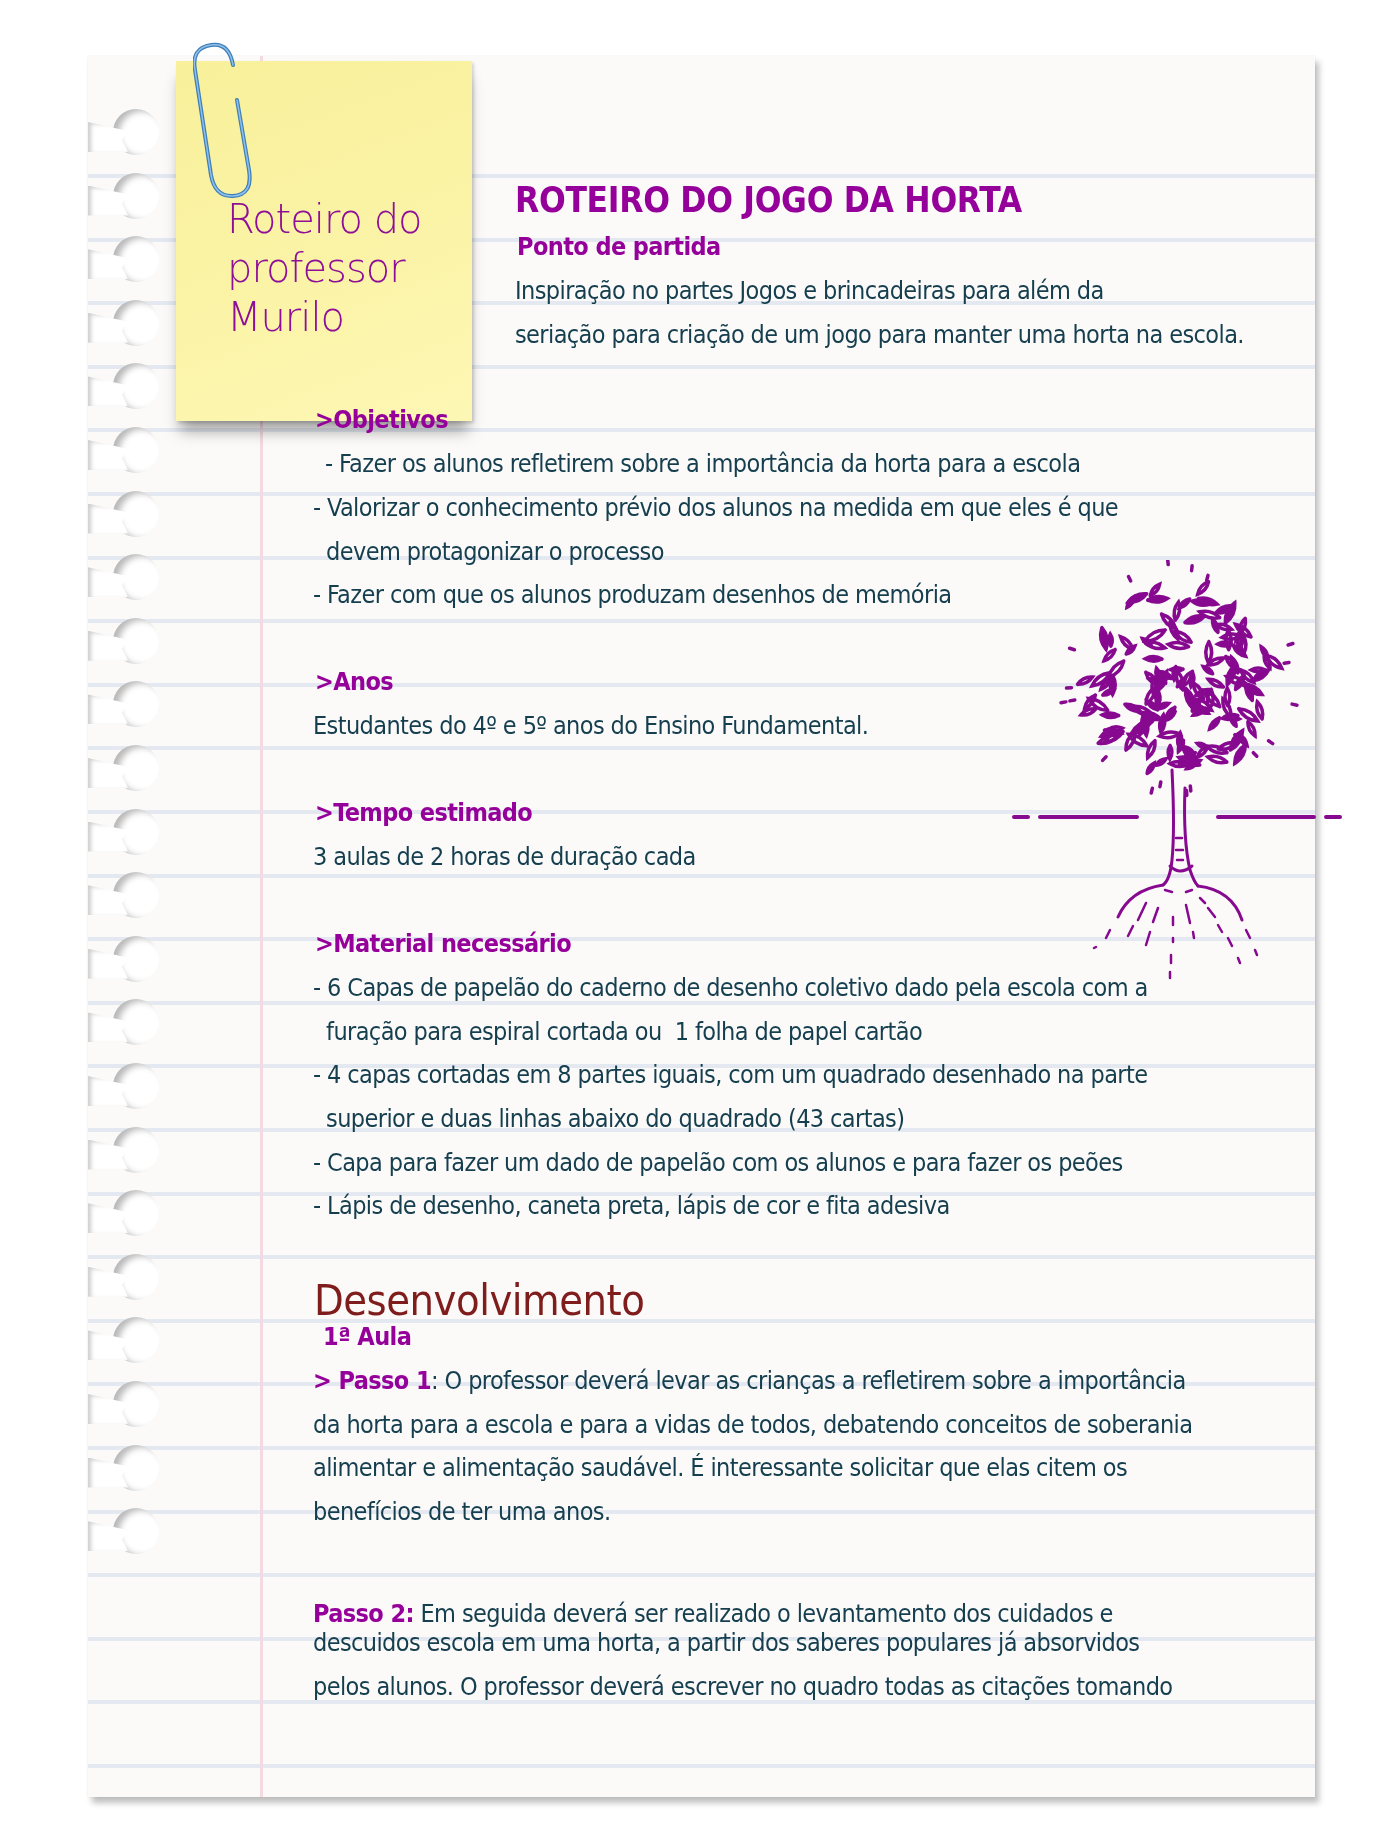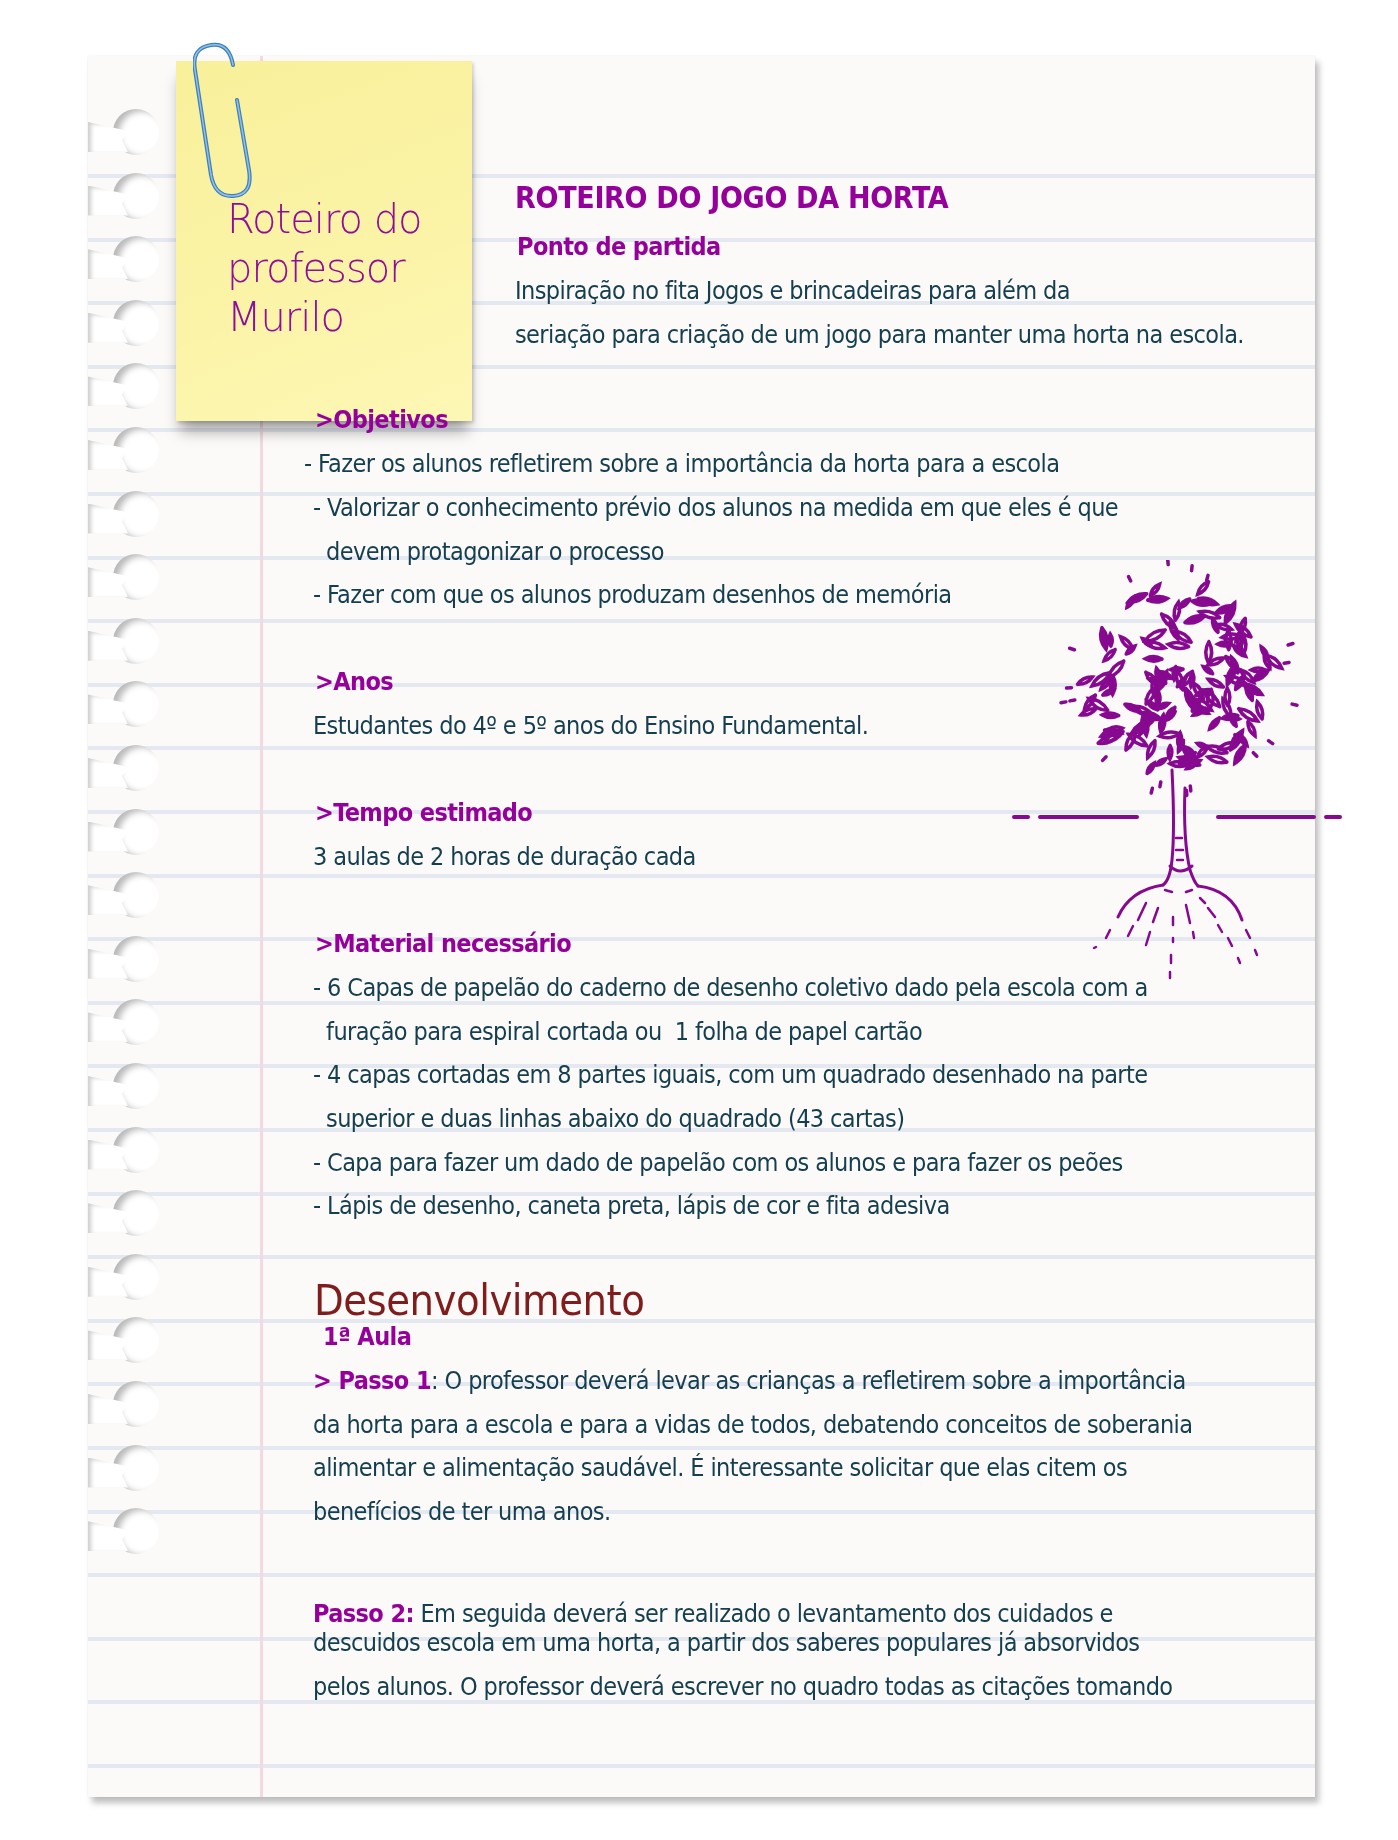--- a/index.html
+++ b/index.html
@@ -14,21 +14,21 @@
     clip-path:polygon(0 0,100% 30%,85% 60%,100% 100%,0 100%);box-shadow:inset 3px 2px 4px rgba(0,0,0,0.2);}
   .sticky{position:absolute;left:176px;top:61px;width:296px;height:360px;
     background:linear-gradient(160deg,#f8f09a 0%,#fbf4a8 60%,#fdf7b5 100%);
     box-shadow:0 14px 14px -4px rgba(0,0,0,0.35), 2px 2px 3px rgba(0,0,0,0.15);}
   .sticky-title{position:absolute;left:51px;top:134px;width:240px;font-family:"DejaVu Sans",sans-serif;
     font-weight:300;font-size:40px;line-height:49px;color:#8f0e97;letter-spacing:-1px;white-space:pre-line;}
   .clip{position:absolute;left:193px;top:40px;width:70px;height:160px;}
   .t{position:absolute;white-space:nowrap;font-family:"DejaVu Sans Condensed","DejaVu Sans",sans-serif;}
   .body{font-size:25px;color:#153e4e;letter-spacing:-0.6px;font-stretch:condensed;}
   .head{font-size:25px;color:#95009a;font-weight:bold;letter-spacing:-0.6px;}
-  .title{font-size:30px;color:#95009a;font-weight:bold;letter-spacing:-0.3px;}
+  .title{font-size:35px;color:#95009a;font-weight:bold;letter-spacing:-0.3px;}
   .dev{font-size:43px;color:#7f1d1d;font-weight:normal;letter-spacing:-0.5px;}
   .bold-inline{color:#95009a;font-weight:bold;}
   .tree{position:absolute;left:1000px;top:560px;width:360px;height:420px;}
 </style>
 </head>
 <body>
 
 <div class="paper">
 
   <div id="rules">
@@ -116,25 +116,25 @@
 Murilo</div>
 </div>
 
 <svg class="clip" viewBox="0 0 70 160">
   <path d="M44 60 L56 130 Q60 155 40 156 Q22 157 18 135 L2 30 Q-2 8 18 5 Q36 2 40 25" fill="none" stroke="#3f7fb8" stroke-width="4" stroke-linecap="round"></path>
   <path d="M44 60 L56 130 Q60 155 40 156 Q22 157 18 135 L2 30 Q-2 8 18 5 Q36 2 40 25" fill="none" stroke="#8ec0ea" stroke-width="1.5" stroke-linecap="round"></path>
 </svg>
 
 <div class="t title" style="left:515px;top:180px;">ROTEIRO DO JOGO DA HORTA</div>
 <div class="t head" style="left:517px;top:232px;">Ponto de partida</div>
-<div class="t body" style="left:515px;top:276px;">Inspiração no fita Jogos e brincadeiras para além da</div>
+<div class="t body" style="left:515px;top:276px;">Inspiração no partes Jogos e brincadeiras para além da</div>
 <div class="t body" style="left:515px;top:320px;">seriação para criação de um jogo para manter uma horta na escola.</div>
 
 <div class="t head" style="left:315px;top:405px;">&gt;Objetivos</div>
-<div class="t body" style="left:304px;top:449px;">- Fazer os alunos refletirem sobre a importância da horta para a escola</div>
+<div class="t body" style="left:325px;top:449px;">- Fazer os alunos refletirem sobre a importância da horta para a escola</div>
 <div class="t body" style="left:313px;top:493px;">- Valorizar o conhecimento prévio dos alunos na medida em que eles é que</div>
 <div class="t body" style="left:313px;top:537px;white-space:pre;">  devem protagonizar o processo</div>
 <div class="t body" style="left:313px;top:580px;">- Fazer com que os alunos produzam desenhos de memória</div>
 
 <div class="t head" style="left:315px;top:667px;">&gt;Anos</div>
 <div class="t body" style="left:313px;top:711px;">Estudantes do 4º e 5º anos do Ensino Fundamental.</div>
 
 <div class="t head" style="left:315px;top:798px;">&gt;Tempo estimado</div>
 <div class="t body" style="left:313px;top:842px;">3 aulas de 2 horas de duração cada</div>
 

